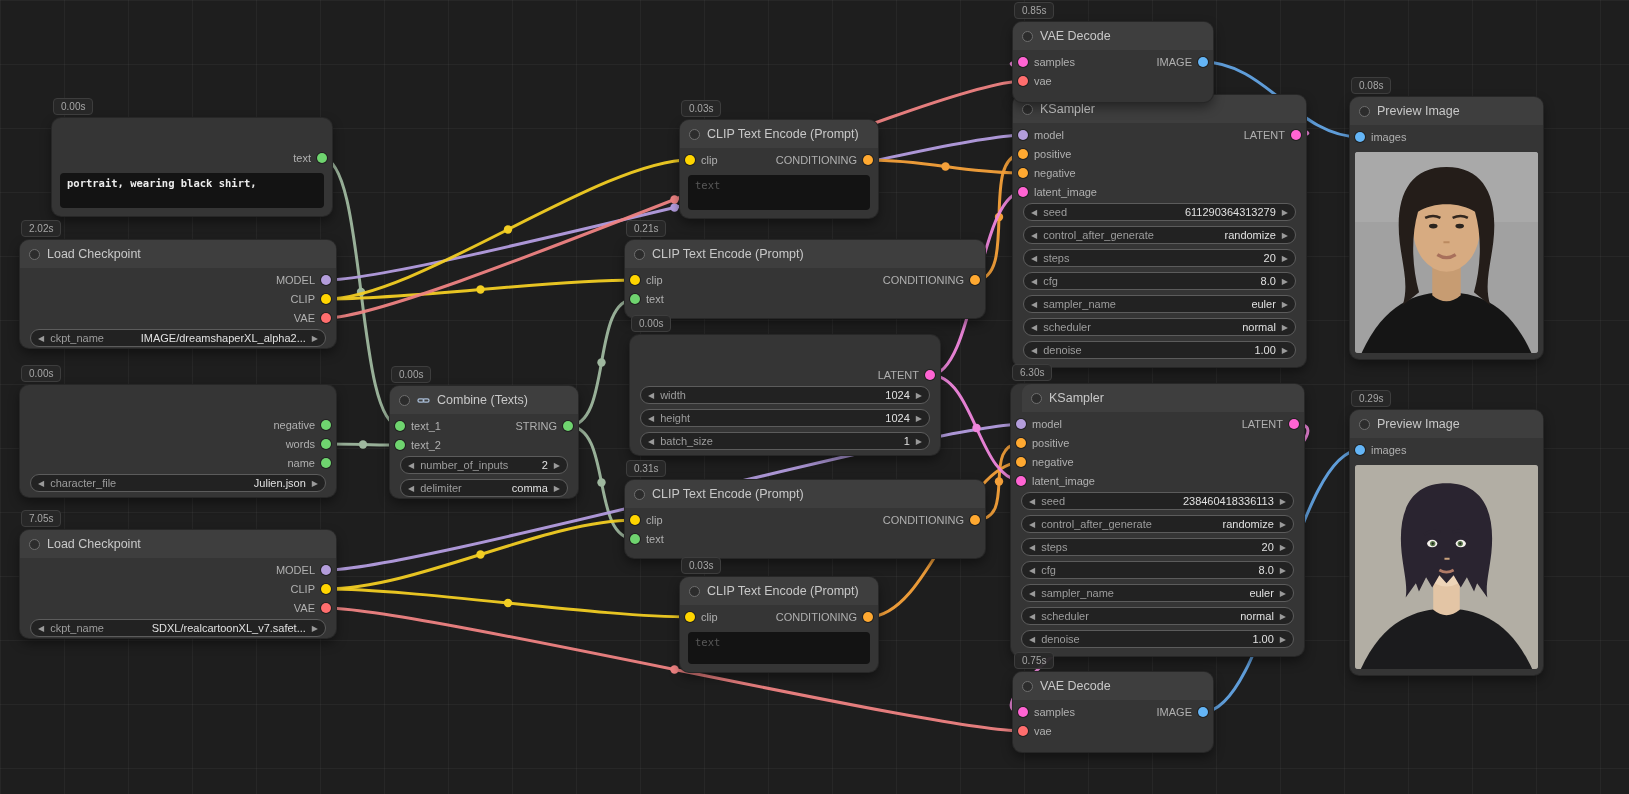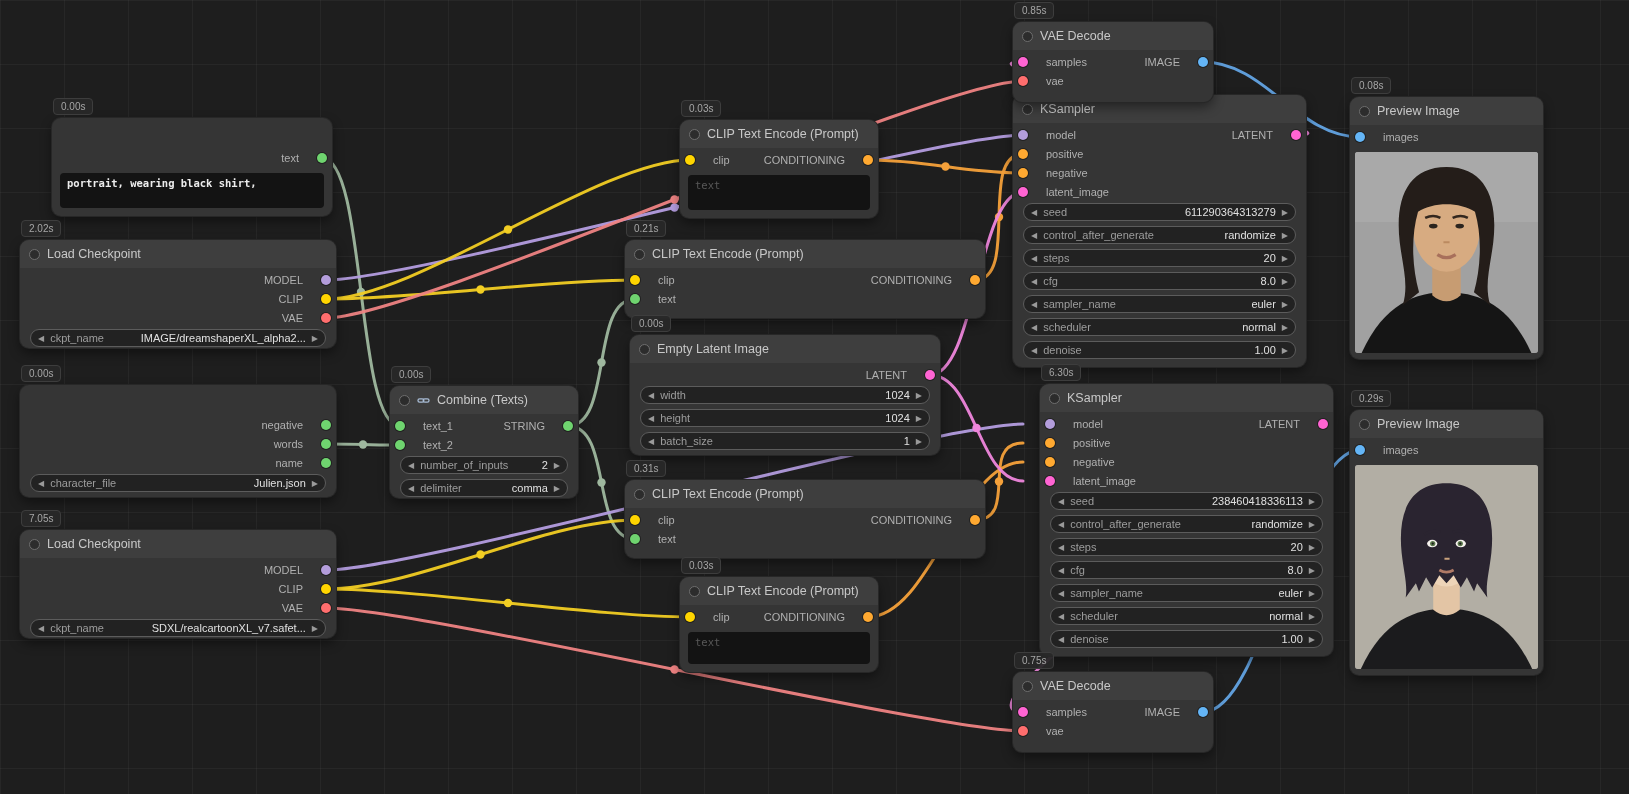--- a/index.html
+++ b/index.html
@@ -29,21 +29,21 @@
   .status-dot { width:11px; height:11px; border-radius:50%; background:#2c2c2c; border:1.5px solid #6e6e6e; flex:none; }
   .title-text { color:#c8c8c8; font-size:12.5px; white-space:nowrap; overflow:hidden; }
   .ticon { display:flex; align-items:center; flex:none; }
 
   .badge {
     position:absolute; top:-20px; left:1px;
     background:rgba(40,40,40,.94); border:1px solid #3d3d3d; color:#a6a6a6;
     font-size:10px; line-height:13px; padding:1px 7px; border-radius:4px; white-space:nowrap;
   }
 
-  .slot { position:absolute; height:16px; display:flex; align-items:center; gap:18px; max-width:75%; }
+  .slot { position:absolute; height:16px; display:flex; align-items:center; gap:6px; max-width:75%; }
   .slot.in { left:5px; }
   .slot.out { right:5px; flex-direction:row-reverse; }
   .slot-dot { width:10px; height:10px; border-radius:50%; flex:none; box-shadow:0 0 0 1px rgba(0,0,0,.4); }
   .slot-label { font-size:11px; color:#b0b0b0; white-space:nowrap; }
 
   .widget {
     position:absolute; left:10px; right:10px; height:18px;
     background:#222222; border:1px solid #5c5c5c; border-radius:9px;
     display:flex; align-items:center; gap:6px; padding:0 7px;
     font-size:11px; overflow:hidden;
@@ -259,24 +259,20 @@
         <span class="slot-dot" style="background: rgb(111, 212, 111);"></span>
         <span class="slot-label">text</span>
       </div>
       <div class="slot out" style="top: 32px;">
         <span class="slot-dot" style="background: rgb(255, 169, 49);"></span>
         <span class="slot-label">CONDITIONING</span>
       </div>
     </div>
     <div class="node" style="left: 630px; top: 335px; width: 310px; height: 120px;">
       <div class="badge">0.00s</div>
-      <div class="titlebar">
-        <div class="status-dot"></div>
-        <span class="title-text">Empty Latent Image</span>
-      </div>
       <div class="slot out" style="top: 32px;">
         <span class="slot-dot" style="background: rgb(255, 100, 211);"></span>
         <span class="slot-label">LATENT</span>
       </div>
       <div class="widget" style="top: 51px;">
         <span class="arrow">◀</span>
         <span class="wname">width</span>
         <span class="wvalue">1024</span>
         <span class="arrow">▶</span>
       </div>
@@ -389,21 +385,21 @@
         <span class="wvalue">normal</span>
         <span class="arrow">▶</span>
       </div>
       <div class="widget" style="top: 246px;">
         <span class="arrow">◀</span>
         <span class="wname">denoise</span>
         <span class="wvalue">1.00</span>
         <span class="arrow">▶</span>
       </div>
     </div>
-    <div class="node" style="left: 1040px; top: 384px; width: 293px; height: 272px;">
+    <div class="node" style="left: 1011px; top: 384px; width: 293px; height: 272px; padding-left: 11px;">
       <div class="badge">6.30s</div>
       <div class="titlebar">
         <div class="status-dot"></div>
         <span class="title-text">KSampler</span>
       </div>
       <div class="slot in" style="top: 32px;">
         <span class="slot-dot" style="background: rgb(179, 157, 219);"></span>
         <span class="slot-label">model</span>
       </div>
       <div class="slot in" style="top: 51px;">

